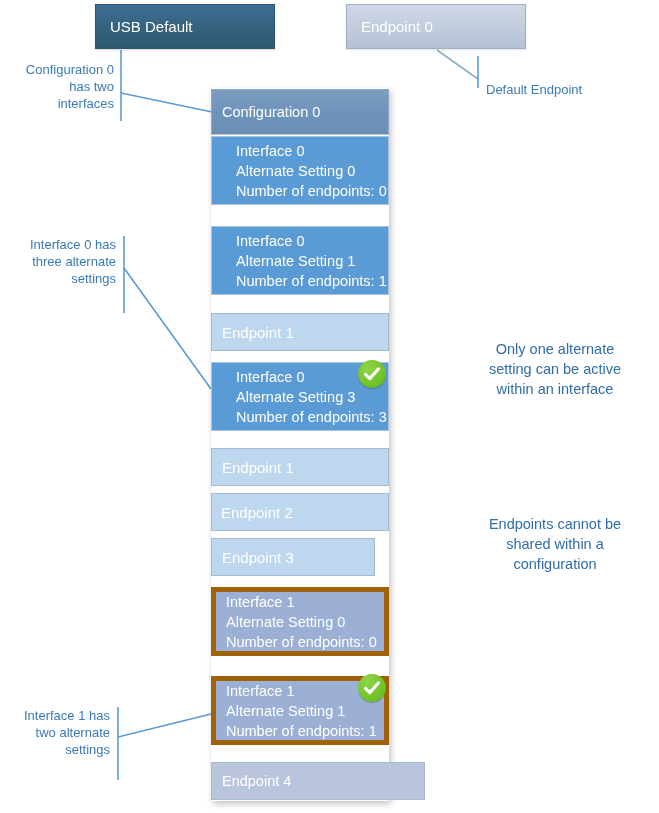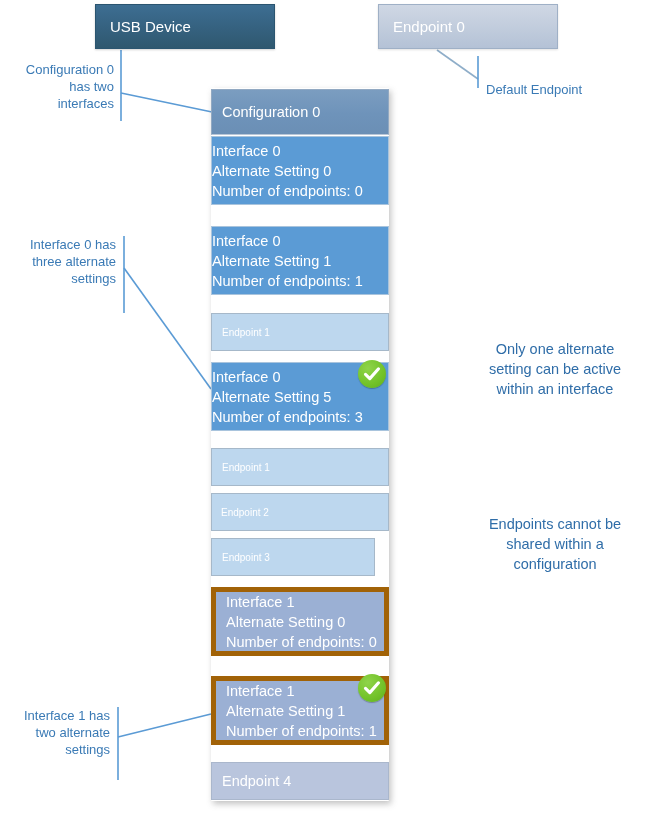--- a/index.html
+++ b/index.html
@@ -69,38 +69,38 @@
     border-bottom-color: #b9c6d6;
     font-size: 14.5px;
     padding: 0 10px;
   }
 
   
   .b-if0 {
     background: #5b9bd5;
     border: 1px solid #a9c4dd;
     font-size: 14.5px;
-    padding: 0 0;
+    padding: 0 24px;
     line-height: 20px;
   }
 
   
   .b-if1 {
     background: #9bb0d4;
     border: 5px solid #a16207;
     font-size: 14.5px;
     padding: 0 10px;
     line-height: 20px;
   }
 
   
   .b-ep {
     background: #bdd7ee;
     border: 1px solid #a6b8c9;
-    font-size: 10px;
+    font-size: 15px;
     padding: 0 10px;
   }
 
   
   .b-ep-m {
     background: #b9c5dd;
     border: 1px solid #aab7cc;
     font-size: 14.5px;
     padding: 0 10px;
   }
@@ -163,24 +163,24 @@
     <line x1="478" y1="56" x2="478" y2="88" stroke="#5b9bd5" stroke-width="1.6"></line>
 
     <line x1="124" y1="236" x2="124" y2="313" stroke="#5b9bd5" stroke-width="1.6"></line>
     <line x1="124" y1="268" x2="211" y2="389" stroke="#5b9bd5" stroke-width="1.6"></line>
 
     <line x1="118" y1="707" x2="118" y2="780" stroke="#5b9bd5" stroke-width="1.6"></line>
     <line x1="118" y1="737" x2="211" y2="714" stroke="#5b9bd5" stroke-width="1.6"></line>
   </svg>
 
   <div class="box b-device" style="left:95px; top:4px; width:180px; height:45px;">
-    <span class="line">USB Device</span>
-  </div>
-
-  <div class="box b-ep0" style="left:346px; top:4px; width:180px; height:45px;margin-left:32px;">
+    <span class="line">USB Default</span>
+  </div>
+
+  <div class="box b-ep0" style="left:346px; top:4px; width:180px; height:45px;">
     <span class="line">Endpoint 0</span>
   </div>
 
   <div class="stack-shadow"></div>
 
   <div class="box b-config" style="left:211px; top:89px; width:178px; height:46px;">
     <span class="line">Configuration 0</span>
   </div>
 
   <div class="box b-if0" style="left:211px; top:136px; width:178px; height:69px;">
@@ -194,21 +194,21 @@
     <span class="line">Alternate Setting 1</span>
     <span class="line">Number of endpoints: 1</span>
   </div>
 
   <div class="box b-ep" style="left:211px; top:313px; width:178px; height:38px;">
     <span class="line">Endpoint 1</span>
   </div>
 
   <div class="box b-if0" style="left:211px; top:362px; width:178px; height:69px;">
     <span class="line">Interface 0</span>
-    <span class="line">Alternate Setting 5</span>
+    <span class="line">Alternate Setting 3</span>
     <span class="line">Number of endpoints: 3</span>
   </div>
   <div class="check" style="left:358px; top:360px;">
     <svg width="28" height="28" viewBox="0 0 28 28">
       <path d="M7.5 14.4 L11.8 18.6 L20.5 8.8" fill="none" stroke="#ffffff" stroke-width="3.1" stroke-linecap="round" stroke-linejoin="round"></path>
     </svg>
   </div>
 
   <div class="box b-ep" style="left:211px; top:448px; width:178px; height:38px;">
     <span class="line">Endpoint 1</span>
@@ -230,21 +230,21 @@
     <span class="line">Interface 1</span>
     <span class="line">Alternate Setting 1</span>
     <span class="line">Number of endpoints: 1</span>
   </div>
   <div class="check" style="left:358px; top:674px;">
     <svg width="28" height="28" viewBox="0 0 28 28">
       <path d="M7.5 14.4 L11.8 18.6 L20.5 8.8" fill="none" stroke="#ffffff" stroke-width="3.1" stroke-linecap="round" stroke-linejoin="round"></path>
     </svg>
   </div>
 
-  <div class="box b-ep-m" style="left:211px; top:762px; width:178px; height:38px;">
+  <div class="box b-ep-m" style="left:211px; top:762px; width:214px; height:38px;">
     <span class="line">Endpoint 4</span>
   </div>
 
   <div class="note right-al" style="left:8px; top:61px; width:106px;">Configuration 0
 has two
 interfaces</div>
 
   <div class="note left-al" style="left:486px; top:69px; width:150px;margin-top:12px;">Default Endpoint</div>
 
   <div class="note right-al" style="left:10px; top:236px; width:106px;">Interface 0 has

